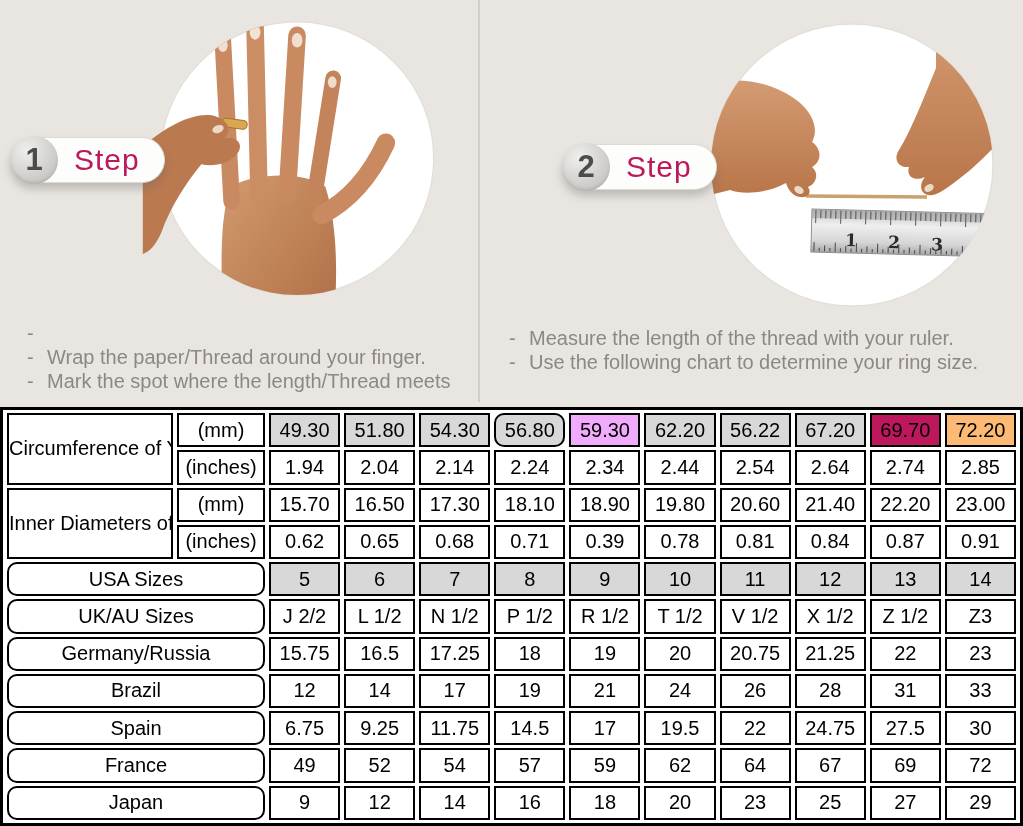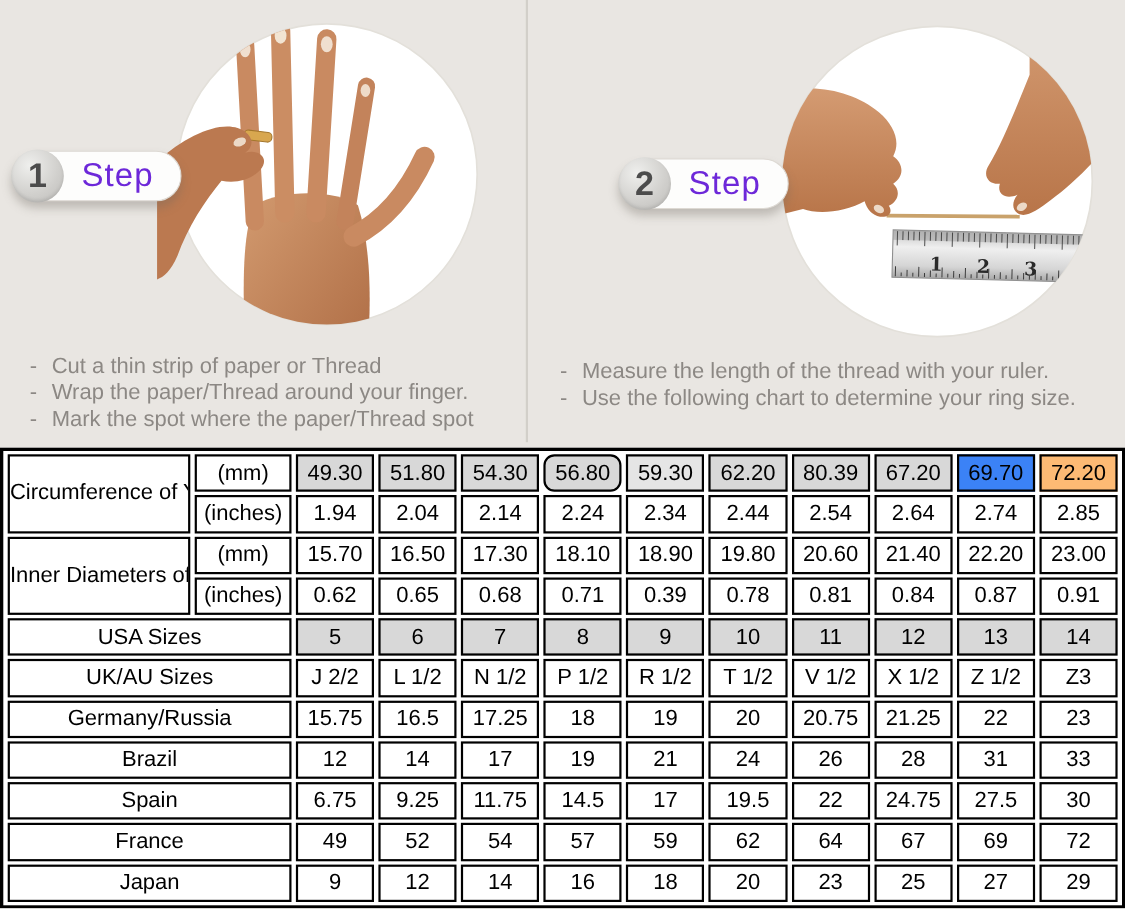--- a/index.html
+++ b/index.html
@@ -21,21 +21,21 @@
     padding-right:24px;
   }
   .num-circle {
     width:48px; height:48px; border-radius:50%;
     background:radial-gradient(circle at 35% 30%, #efefed 0%, #d2d1ce 55%, #bcbbb8 100%);
     display:flex; align-items:center; justify-content:center;
     font-size:31px; font-weight:bold; color:#4c4c4c;
     margin:-3px 16px -3px -1px;
     box-shadow:inset 0 -2px 3px rgba(0,0,0,0.10);
   }
-  .step-label { font-size:30px; color:#6d28d9; letter-spacing:1px; }
+  .step-label { font-size:30px; color:#be185d; letter-spacing:1px; }
   #badge-1 { left:10px;  top:137px; }
   #badge-2 { left:562px; top:144px; }
   
   .photo { position:absolute; }
   #photo-1 { left:140px; top:8px; }
   #photo-2 { left:695px; top:18px; }
   
   .instructions {
     position:absolute; margin:0; padding:0; list-style:none;
     color:#8c8884; font-size:20px; line-height:24px;
@@ -51,21 +51,21 @@
     border-collapse:separate; border-spacing:4px 3px;
     background:#ffffff; border:3px solid #000;
   }
   table.size-chart td {
     border:2px solid #000; padding:0;
     font-size:20px; color:#000; text-align:center;
     white-space:nowrap; overflow:hidden; line-height:1.05;
   }
   td.group-label { white-space:normal; font-size:20px; line-height:1.5; text-align:center; }
   td.unit-cell  { text-align:left; padding-left:4px; font-size:18px; }
-  td.label-cell { text-align:left; padding-left:8px; }
+  td.label-cell { text-align:left; padding-left:8px;border-radius:10px; }
 </style>
 </head>
 <body>
 
 <div class="stage">
 
   <div class="divider"></div>
 
   <svg id="photo-1" class="photo" width="320" height="332" viewBox="140 8 320 340">
     <defs>
@@ -216,29 +216,28 @@
     <div class="step-label">Step</div>
   </div>
   <div class="badge" id="badge-2">
     <div class="num-circle">2</div>
     <div class="step-label">Step</div>
   </div>
 
   <ul class="instructions" id="inst-1">
     <li>
       <span class="dash">-</span>
-      <span>Cut a thin strip of paper or Thread</span>
     </li>
     <li>
       <span class="dash">-</span>
       <span>Wrap the paper/Thread around your finger.</span>
     </li>
     <li>
       <span class="dash">-</span>
-      <span>Mark the spot where the paper/Thread spot</span>
+      <span>Mark the spot where the length/Thread meets</span>
     </li>
   </ul>
   <ul class="instructions" id="inst-2">
     <li>
       <span class="dash">-</span>
       <span>Measure the length of the thread with your ruler.</span>
     </li>
     <li>
       <span class="dash">-</span>
       <span>Use the following chart to determine your ring size.</span>
@@ -252,25 +251,25 @@
           <col style="width:88px">
       </colgroup>
       <tbody id="chart-body">
           <tr>
             <td class="group-label" rowspan="2">Circumference of Your Finger</td>
             <td class="unit-cell">(mm)</td>
             <td style="background: rgb(216, 216, 216);">49.30</td>
             <td style="background: rgb(216, 216, 216); margin-top: 42px;">51.80</td>
             <td style="background: rgb(216, 216, 216);">54.30</td>
             <td style="background: rgb(216, 216, 216); border-radius: 10px;">56.80</td>
-            <td style="background: #e5e5e5;">59.30</td>
+            <td style="background: #f0abfc;">59.30</td>
             <td style="background: rgb(216, 216, 216); margin-left: 40px;">62.20</td>
-            <td style="background: rgb(216, 216, 216);">80.39</td>
+            <td style="background: rgb(216, 216, 216);">56.22</td>
             <td style="background: rgb(216, 216, 216);">67.20</td>
-            <td style="background: #3b82f6;">69.70</td>
+            <td style="background: #be185d;">69.70</td>
             <td style="background: #fdba74;">72.20</td>
           </tr>
           <tr>
             <td class="unit-cell">(inches)</td>
             <td>1.94</td>
             <td>2.04</td>
             <td>2.14</td>
             <td>2.24</td>
             <td>2.34</td>
             <td>2.44</td>

